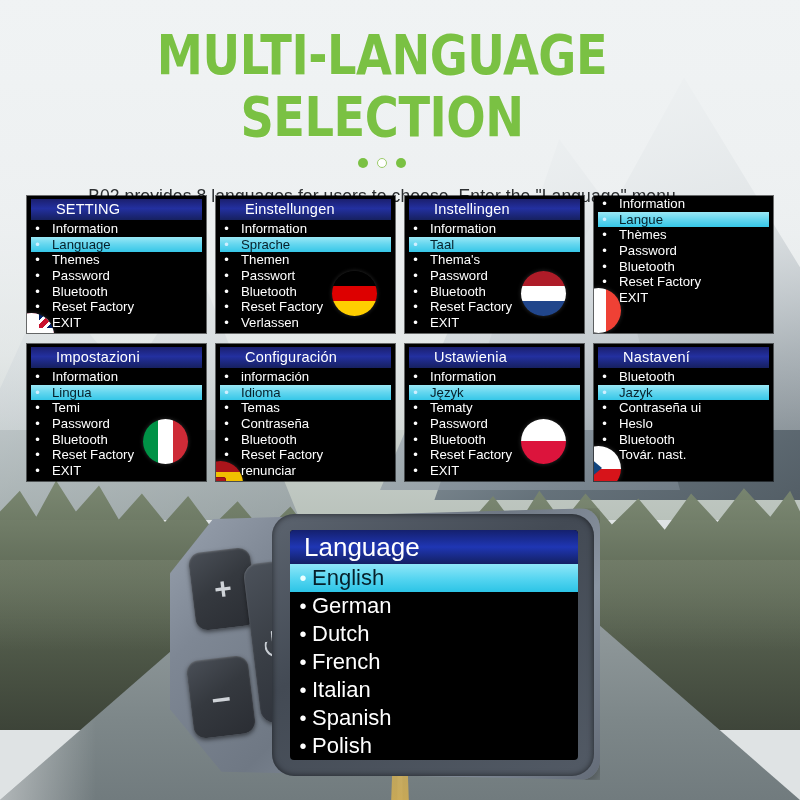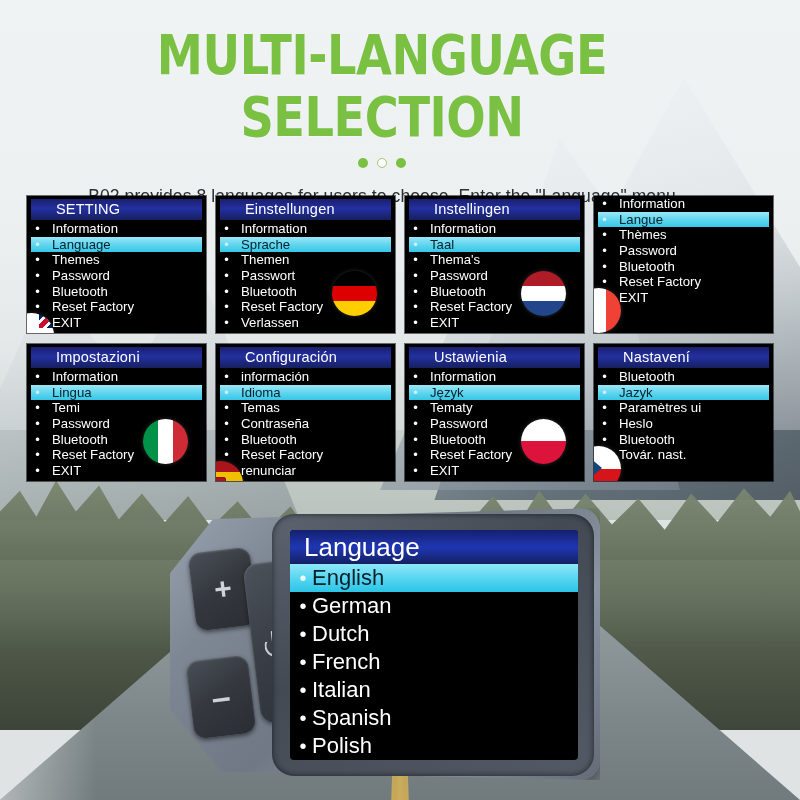--- a/index.html
+++ b/index.html
@@ -452,21 +452,21 @@
         <div class="row">
           <span class="bullet">•</span>
           <span class="txt">Bluetooth</span>
         </div>
         <div class="row sel">
           <span class="bullet">•</span>
           <span class="txt">Jazyk</span>
         </div>
         <div class="row">
           <span class="bullet">•</span>
-          <span class="txt">Paramètres ui</span>
+          <span class="txt">Contraseña ui</span>
         </div>
         <div class="row">
           <span class="bullet">•</span>
           <span class="txt">Heslo</span>
         </div>
         <div class="row">
           <span class="bullet">•</span>
           <span class="txt">Bluetooth</span>
         </div>
         <div class="row">

